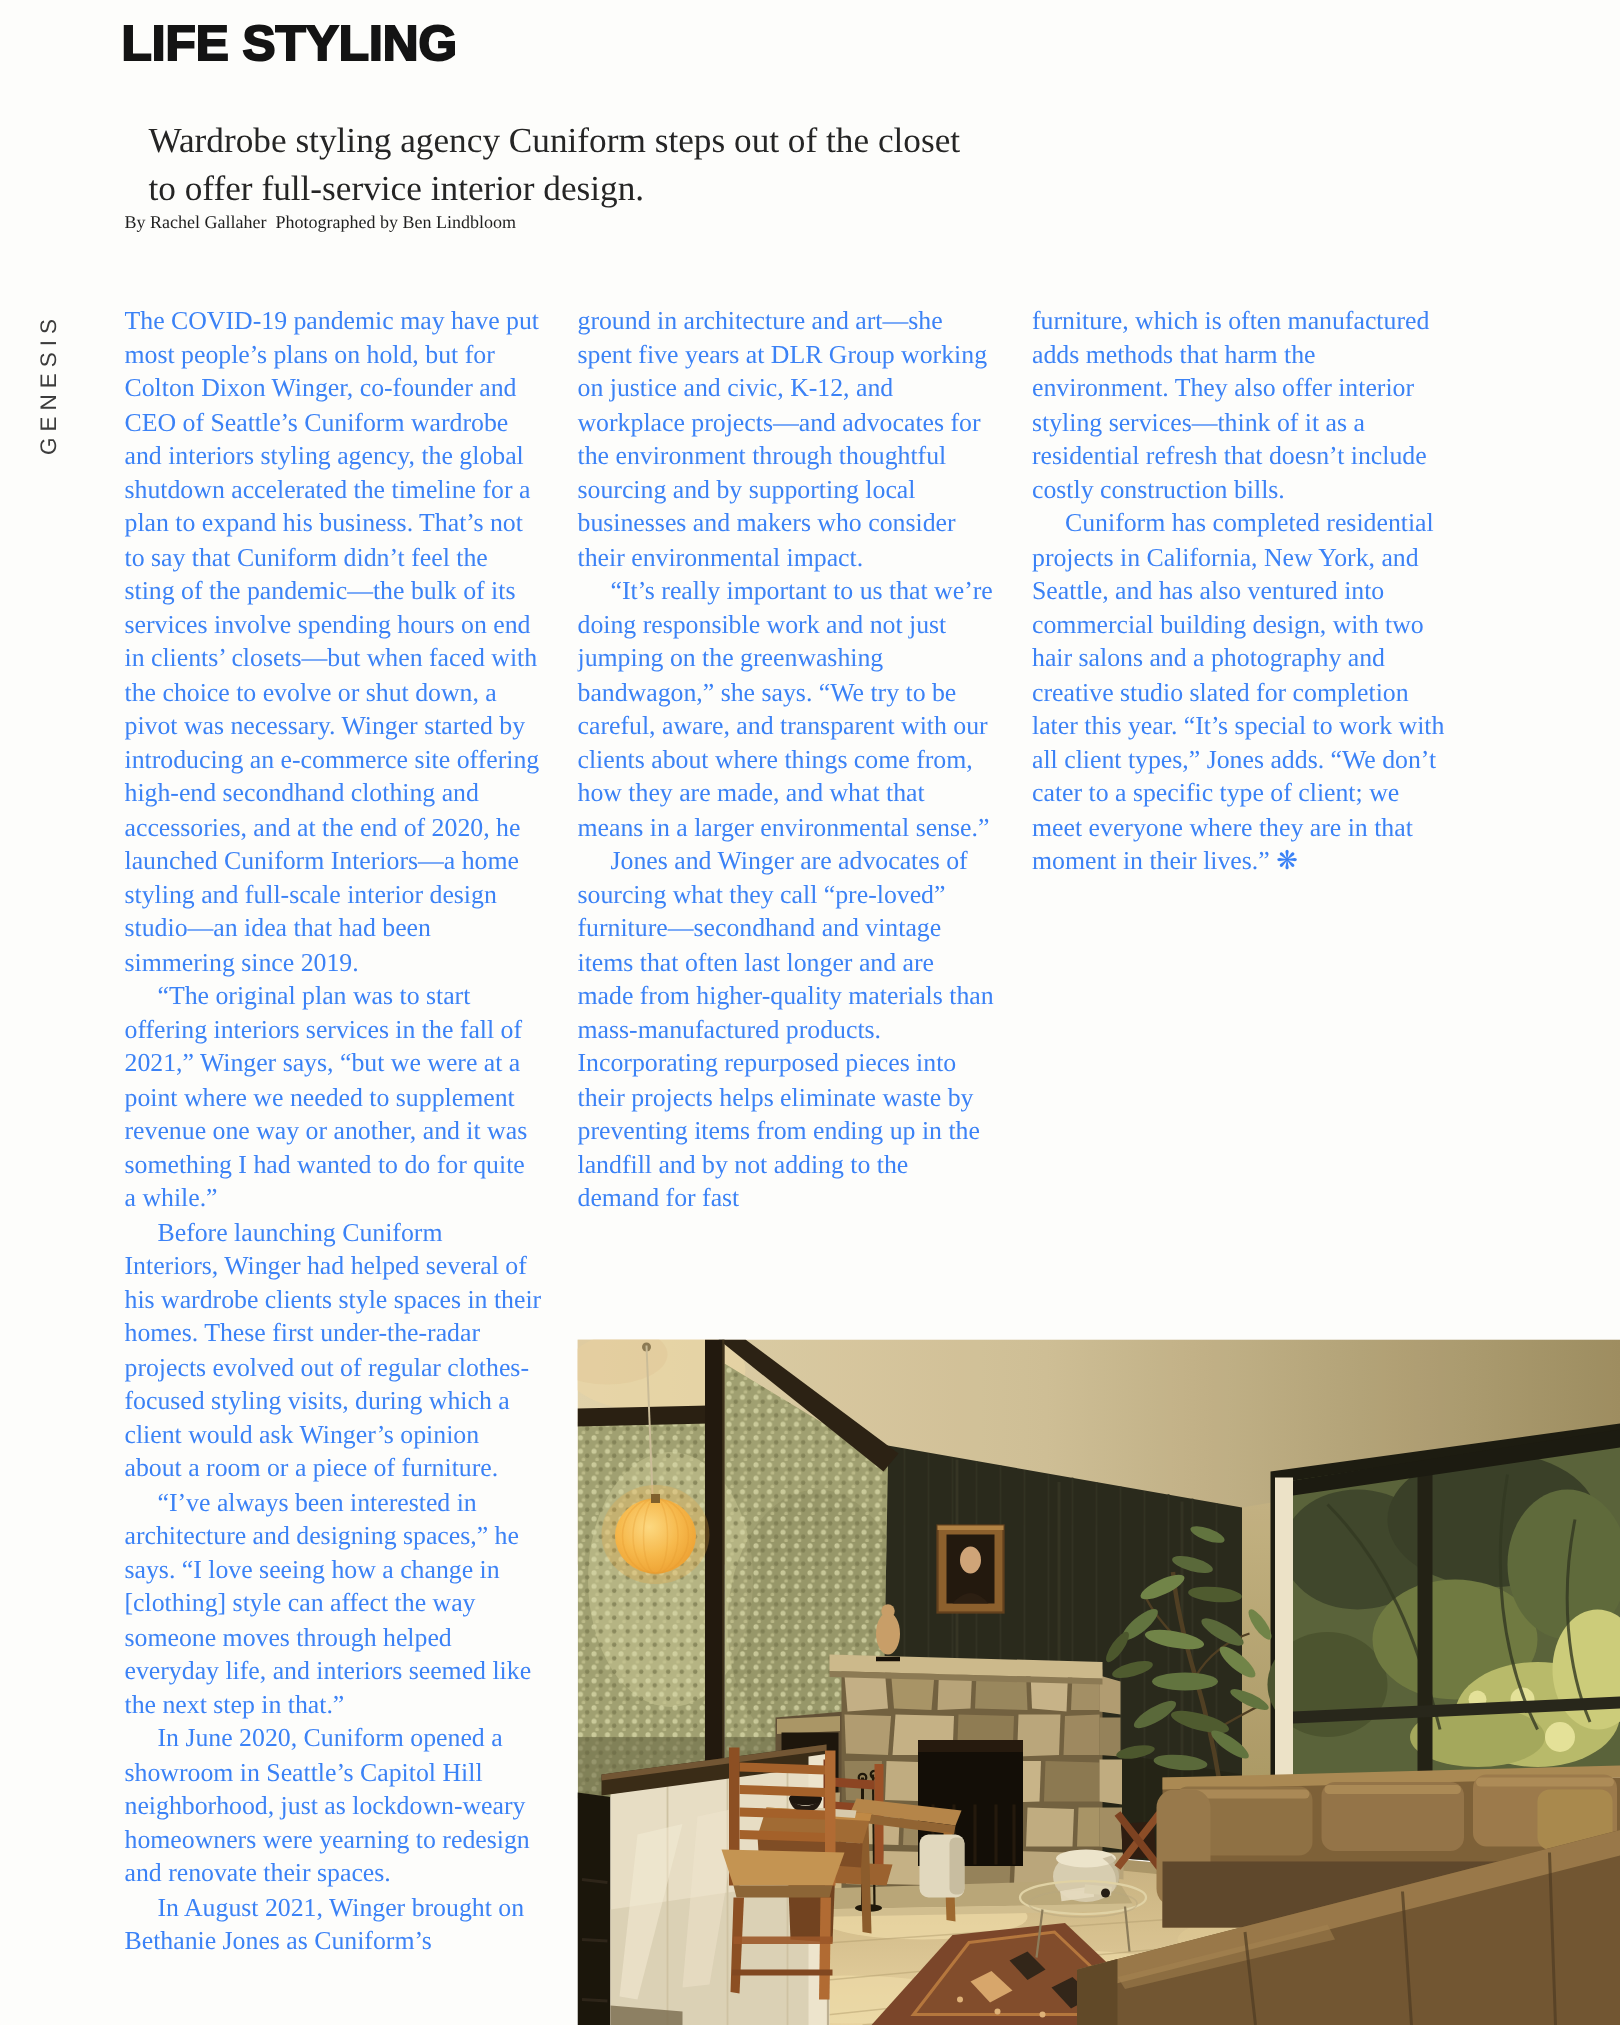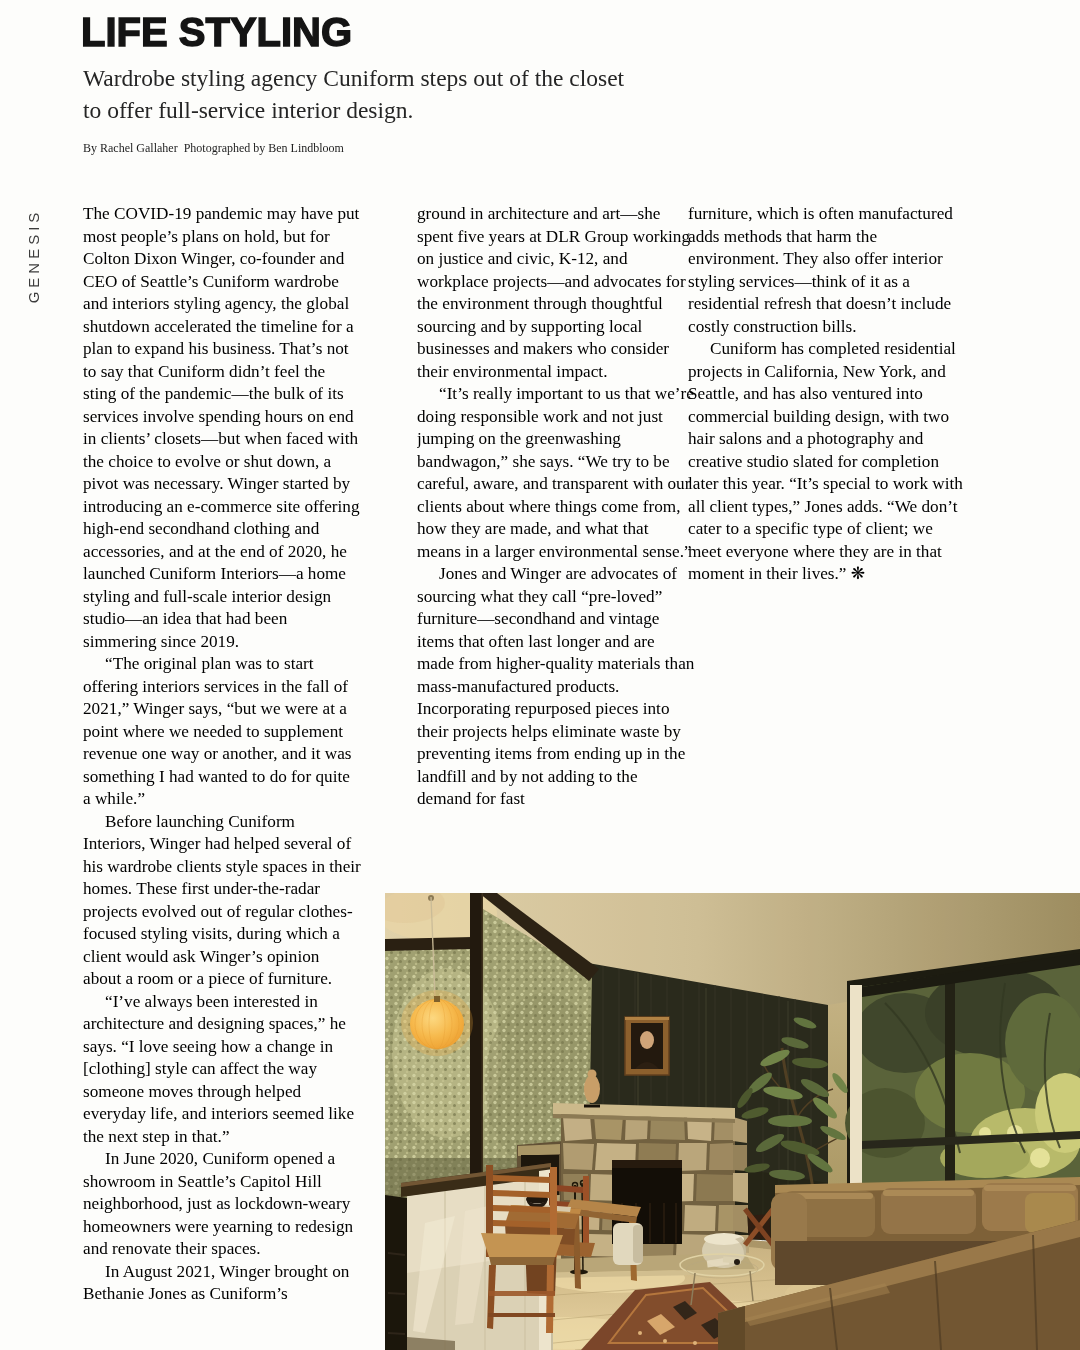--- a/index.html
+++ b/index.html
@@ -1,33 +1,33 @@
 <!DOCTYPE html>
 <html><head>
 <meta charset="utf-8">
 <style>
   html,body { margin:0; padding:0; background:#ffffff; }
   .page { position:relative; width:1080px; height:1350px; background:#fdfdfb; overflow:hidden;
           font-family:"Liberation Serif",serif; }
   .title { position:absolute; left:81px; top:10px; margin:0;
-           font-family:"Liberation Sans",sans-serif; font-size:40px; font-weight:700;
+           font-family:"Liberation Sans",sans-serif; font-size:33px; font-weight:700;
            letter-spacing:0px; color:#141414; -webkit-text-stroke:1.4px #141414; }
-  .subtitle { position:absolute; left:83px; top:63px; width:556px; margin:0;
+  .subtitle { position:absolute; left:83px; top:63px; width:556px; margin:16px;
               font-size:23.5px; line-height:31.5px; font-weight:400; color:#252525; }
   .byline { position:absolute; left:83px; top:141px; margin:0; font-size:12px; color:#1e1e1e;
             white-space:pre-wrap; }
   .genesis { position:absolute; left:33px; top:256px; transform:translate(-50%,-50%) rotate(-90deg);
              font-family:"Liberation Sans",sans-serif; font-size:15px; letter-spacing:4px;
              color:#3c3c3c; white-space:nowrap; }
   .col { position:absolute; top:203px; width:278px; font-size:17.2px; line-height:22.5px;
-         color:#000000; overflow:hidden; text-align:left; }
+         color:#3b82f6; overflow:hidden; text-align:left; }
   .col p { margin:0; }
   .col p + p { text-indent:22px; }
   .col1 { left:83px;  height:1147px; }
-  .col2 { left:385px; height:692px;margin-left:32px; }
+  .col2 { left:385px; height:692px; }
   .col3 { left:688px; width:281px; height:560px; }
   .photo { position:absolute; left:385px; top:893px; width:695px; height:457px; margin:0; }
   .photo svg { display:block; width:100%; height:100%; }
 </style>
 </head>
 <body>
 
 <div class="page">
 
   <h1 class="title">LIFE STYLING</h1>

